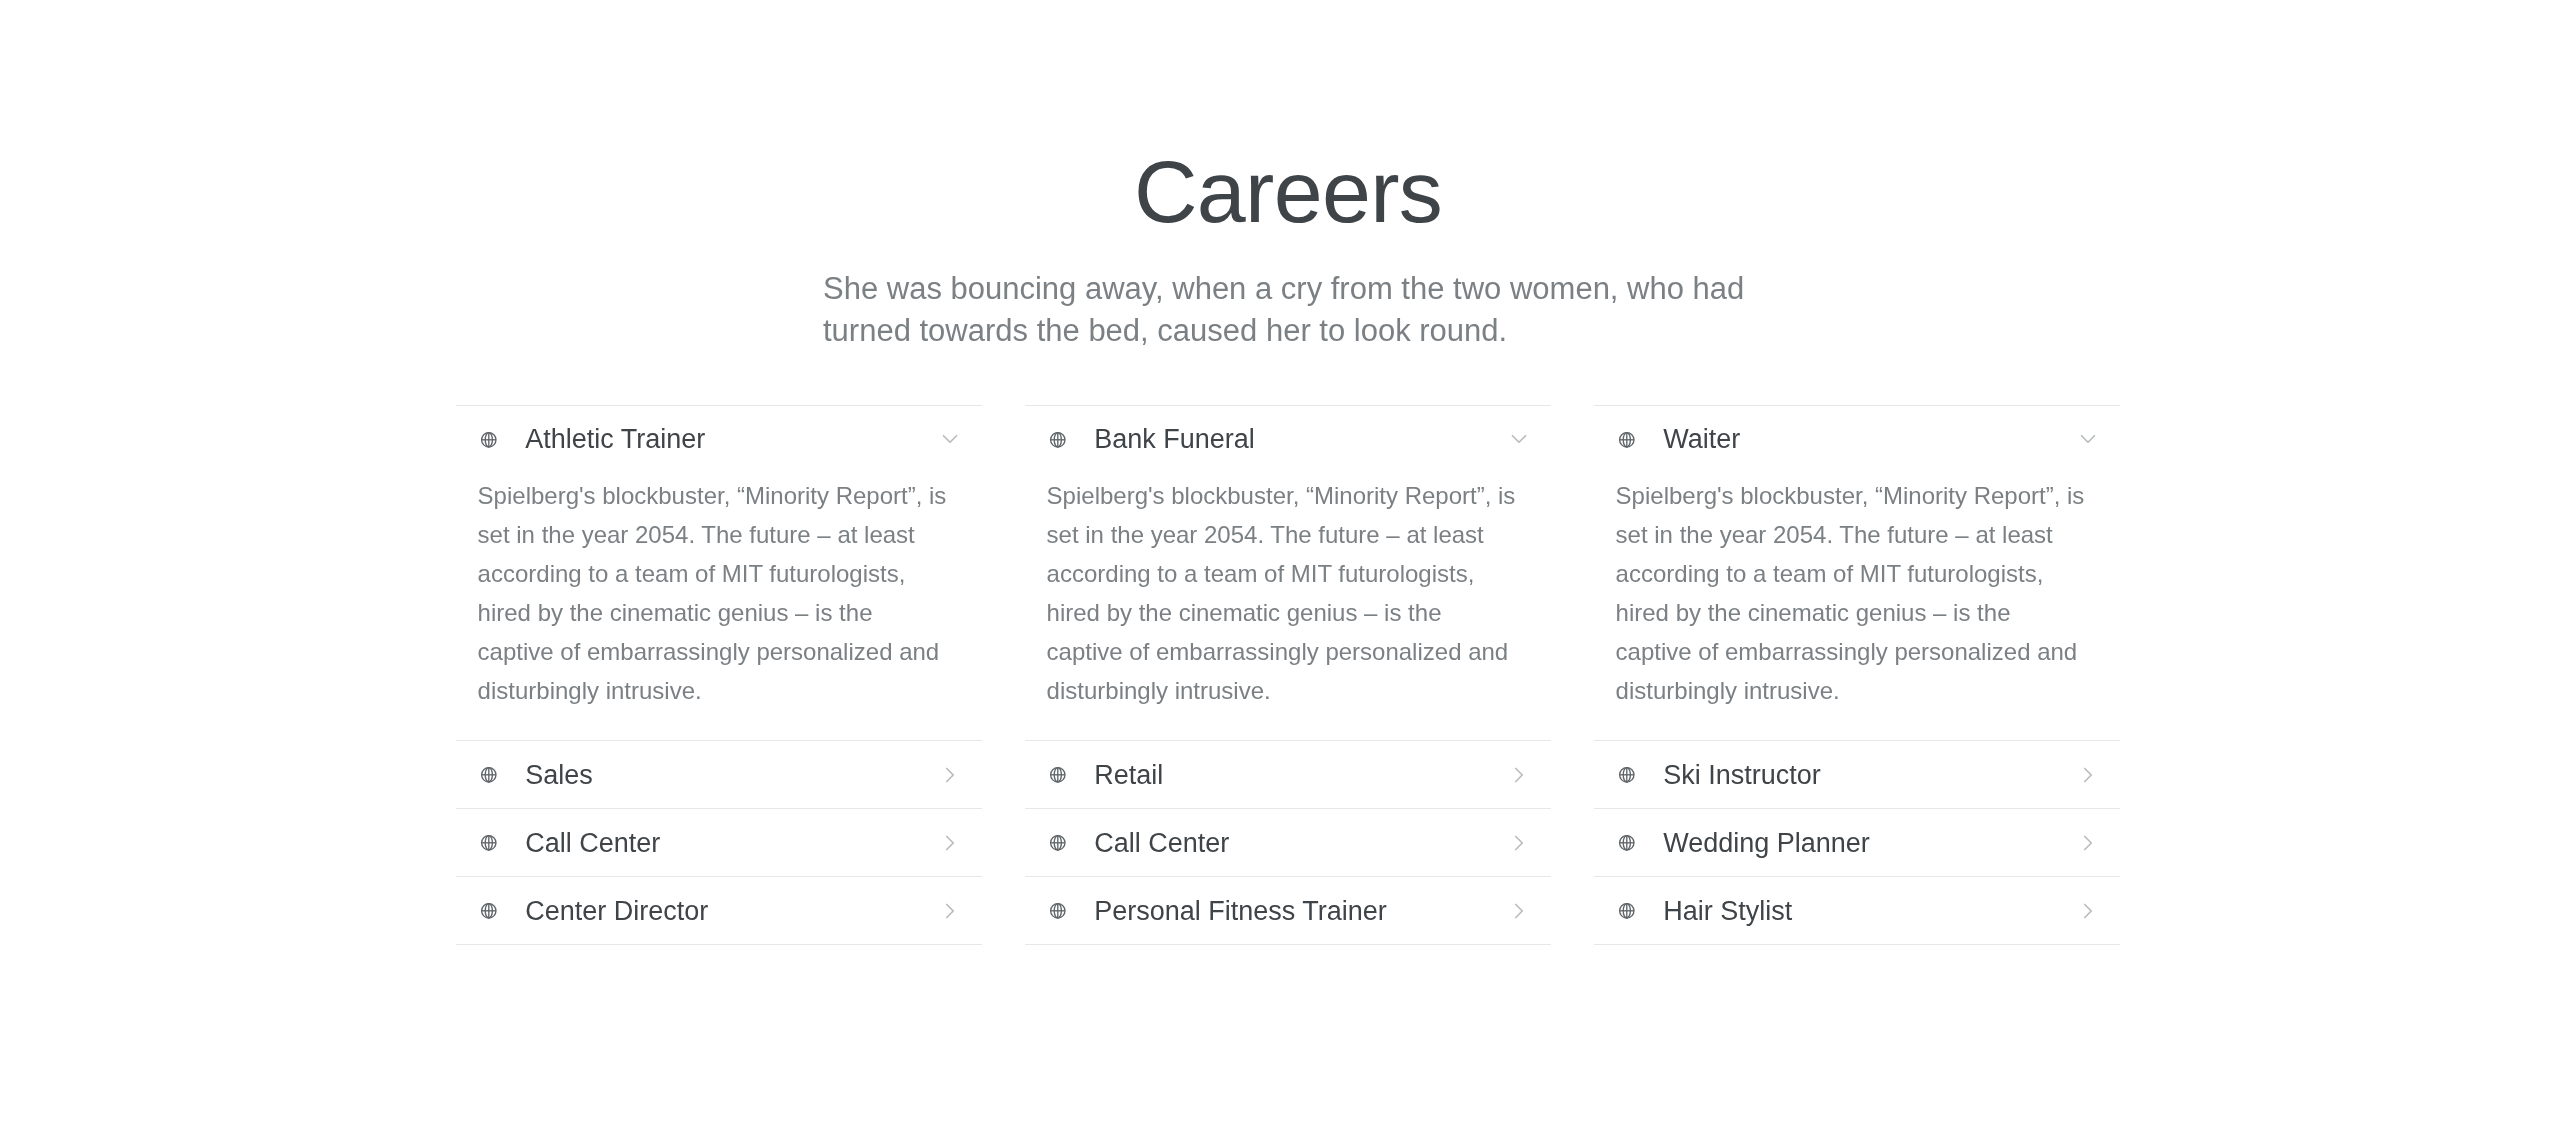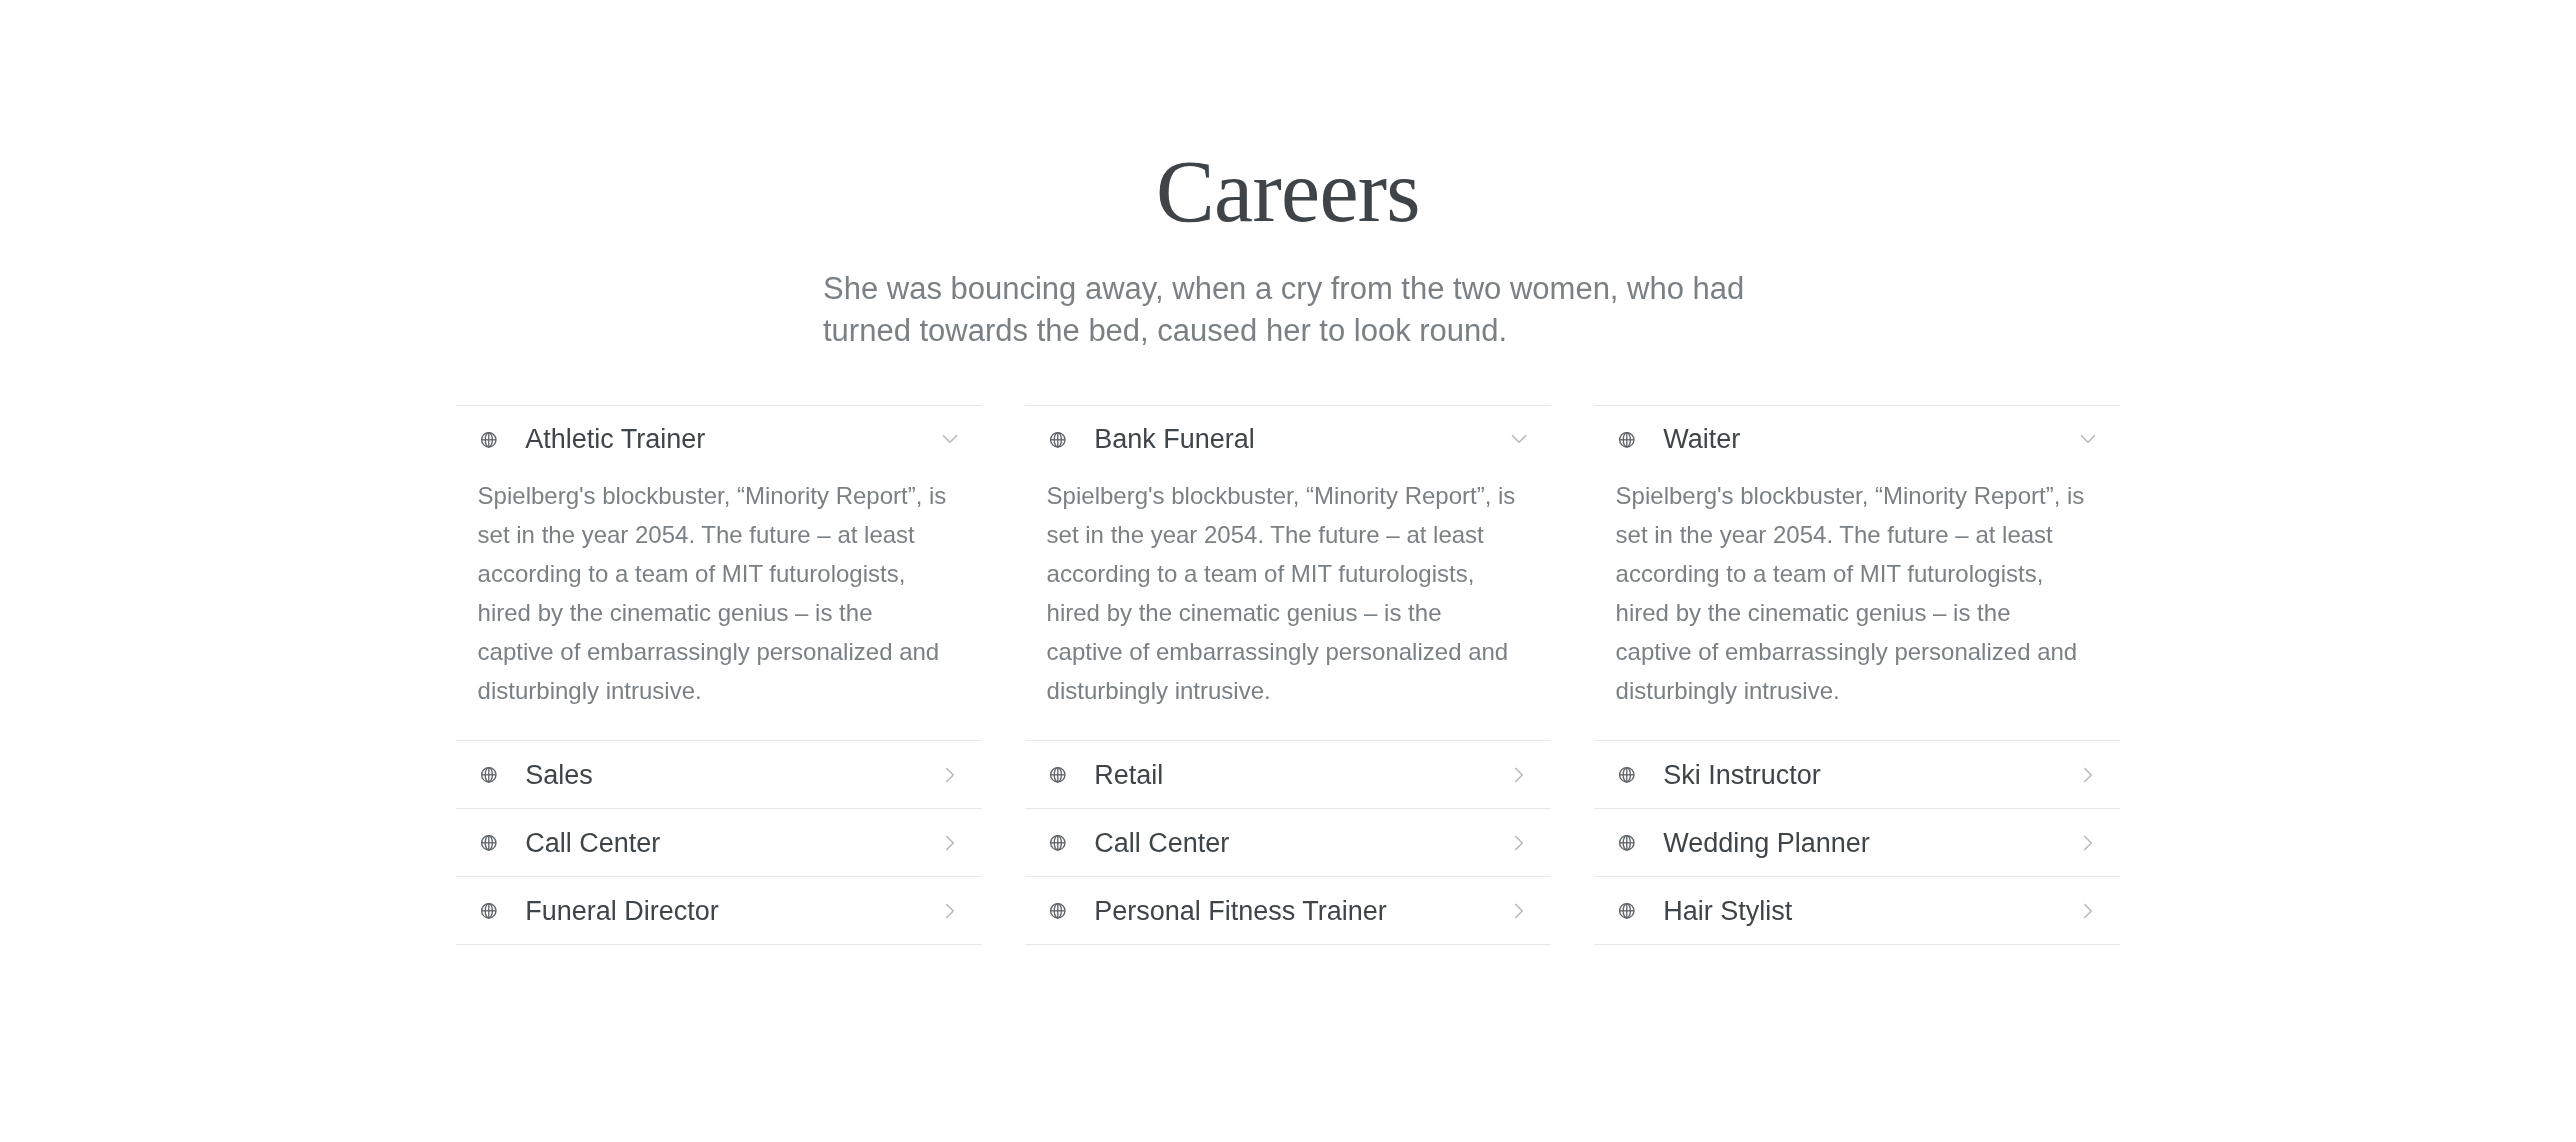--- a/index.html
+++ b/index.html
@@ -25,21 +25,20 @@
   }
 
   .page-title {
     font-size: 88px;
     line-height: 1.0;
     font-weight: 400;
     color: #3f4448;
     letter-spacing: -0.7px;
     margin: 0 0 32px 0;
     text-align: center;
-    font-family: Liberation Serif, serif;
   }
 
   .page-subtitle {
     font-size: 31px;
     line-height: 1.37;
     font-weight: 400;
     color: #7b8084;
     max-width: 930px;
     margin: 0 0 52px 0;
   }
@@ -201,21 +200,21 @@
         <div class="accordion-header">
           <span class="header-left">
             <span class="bullet-icon">
               <svg viewBox="0 0 24 24" fill="none" stroke="currentColor" stroke-width="1.5">
                   <circle cx="12" cy="12" r="8"></circle>
                   <line x1="12" y1="4" x2="12" y2="20"></line>
                   <line x1="4" y1="12" x2="20" y2="12"></line>
                   <ellipse cx="12" cy="12" rx="4" ry="8"></ellipse>
                 </svg>
             </span>
-            <span class="item-label">Funeral Director</span>
+            <span class="item-label">Center Director</span>
           </span>
           <span class="chevron">
             <svg viewBox="0 0 24 24" fill="none" stroke="currentColor" stroke-width="1.6" stroke-linecap="round" stroke-linejoin="round">
                 <polyline points="9 6 15 12 9 18"></polyline>
               </svg>
           </span>
         </div>
       </div>
 
     </div>

